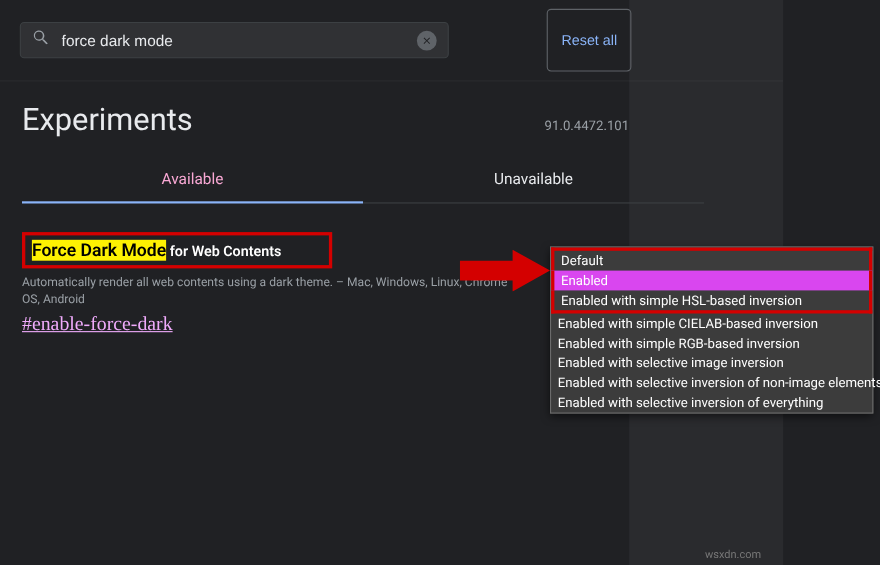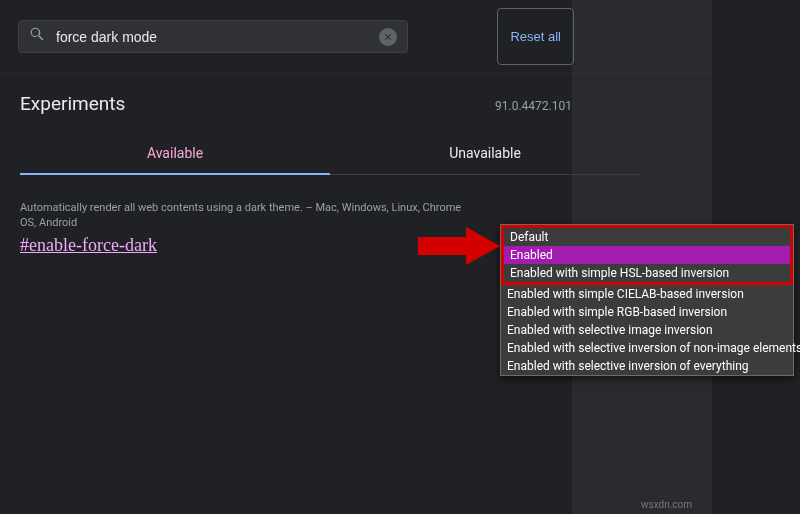--- a/index.html
+++ b/index.html
@@ -53,21 +53,21 @@
     font-size: 13px;
     cursor: pointer;
   }
 
   
   .head {
     padding: 18px 20px 6px 20px;
     display: flex; align-items: baseline;
   }
   .head h1 {
-    font-size: 19px; font-weight: 400; margin: 0;
+    font-size: 28px; font-weight: 400; margin: 0;
   }
   .version {
     margin-left: auto; margin-right: 120px;
     color: #9aa0a6; font-size: 12px;
   }
 
   
   .tabs {
     display: flex;
     margin: 14px 20px 0 20px;
@@ -135,21 +135,21 @@
   .dropdown .opt {
     padding: 1px 6px 1px 6px;
     line-height: 16px;
     white-space: nowrap;
     color: #fff;
     cursor: pointer;
   }
   .dropdown .opt.border-red { border-left: 3px solid #d40000; border-right: 3px solid #d40000; }
   .dropdown .opt.top-red { border-top: 3px solid #d40000; }
   .dropdown .opt.bot-red { border-bottom: 3px solid #d40000; }
-  .dropdown .opt.sel { background: #a21caf; }
+  .dropdown .opt.sel { background: #d946ef; }
 
   
   .arrow {
     position: absolute;
     left: 418px; top: 227px;
     width: 82px; height: 38px;
     z-index: 6;
   }
 
   .watermark {
@@ -194,20 +194,25 @@
       <h1>Experiments</h1>
       <span class="version">91.0.4472.101</span>
     </div>
 
     <div class="tabs">
       <div class="tab active">Available</div>
       <div class="tab">Unavailable</div>
     </div>
 
     <div class="flag">
+      <div class="flag-title-box">
+        <div class="inner">
+          <span class="highlight">Force Dark Mode</span><span class="flag-title-rest"> for Web Contents</span>
+        </div>
+      </div>
       <div class="flag-desc">Automatically render all web contents using a dark theme. – Mac, Windows, Linux, Chrome OS, Android</div>
       <a href="#" class="flag-tag">#enable-force-dark</a>
 
       <div class="select-trigger">
         <span>Default</span>
         <span class="chev">
           <svg viewBox="0 0 24 24">
               <path d="M7 10l5 5 5-5z"></path>
             </svg>
         </span>

